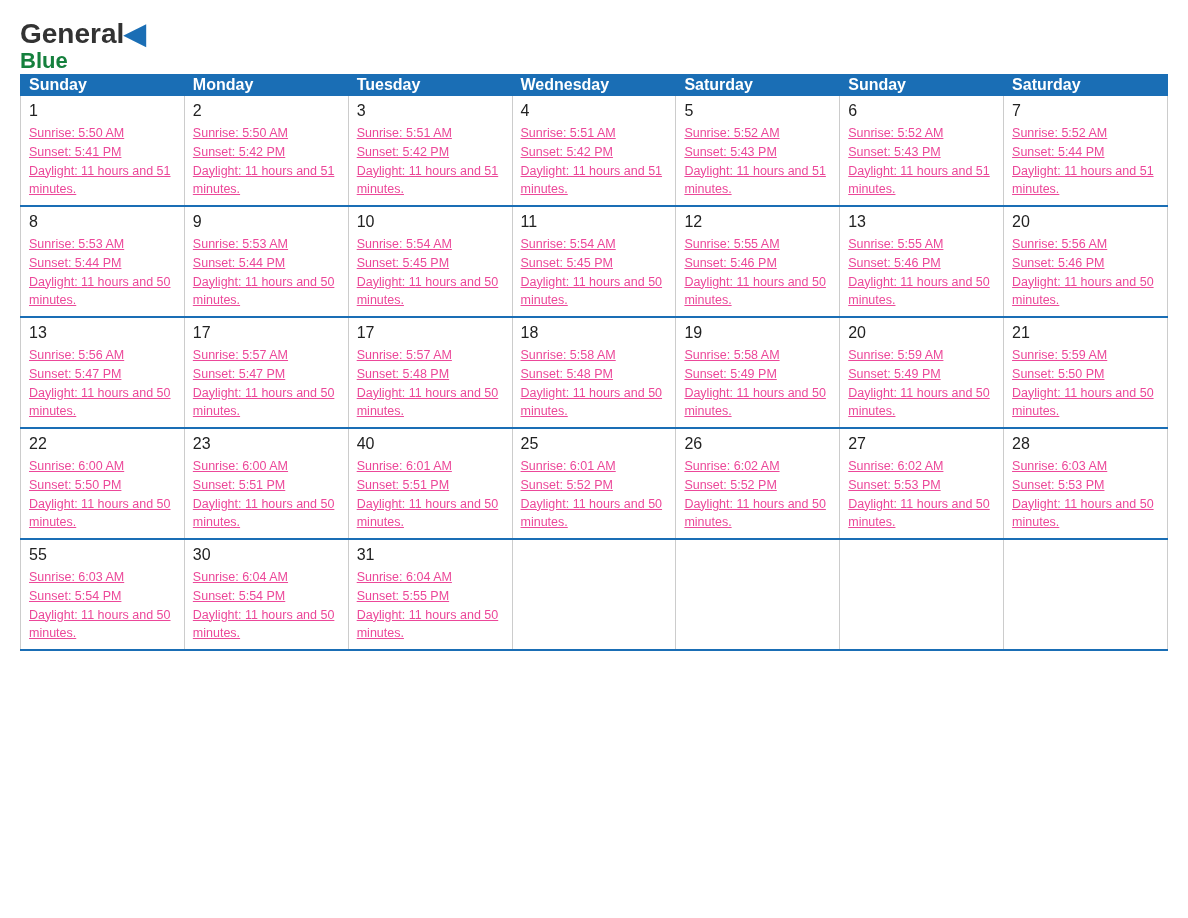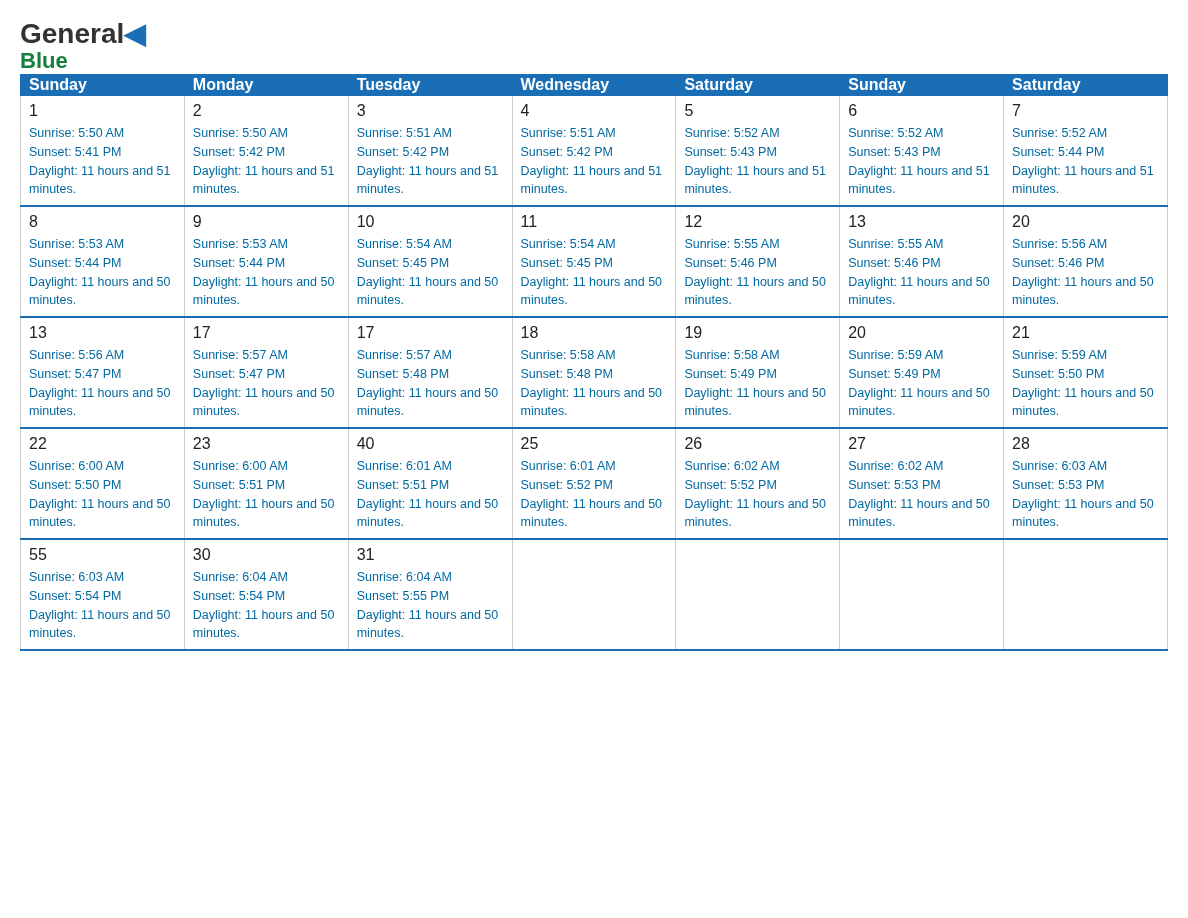--- a/index.html
+++ b/index.html
@@ -72,22 +72,23 @@
       border-bottom: 2px solid #1a6eb5;
     }
     .day-number {
       font-size: 16px;
       font-weight: normal;
       color: #222;
       margin-bottom: 4px;
     }
     .day-info {
       font-size: 12.5px;
-      color: #0369a1;
+      color: #ec4899;
       line-height: 1.5;
+      text-decoration: underline;
     }
     .empty-cell {
       background: #fff;
     }
   </style>
 </head>
 <body>
 
 <div class="header-area">
   <div class="logo">

